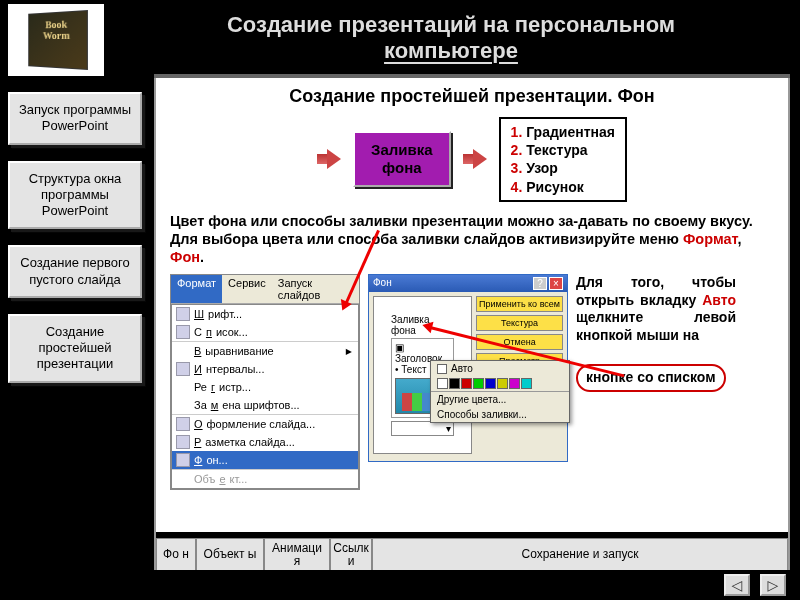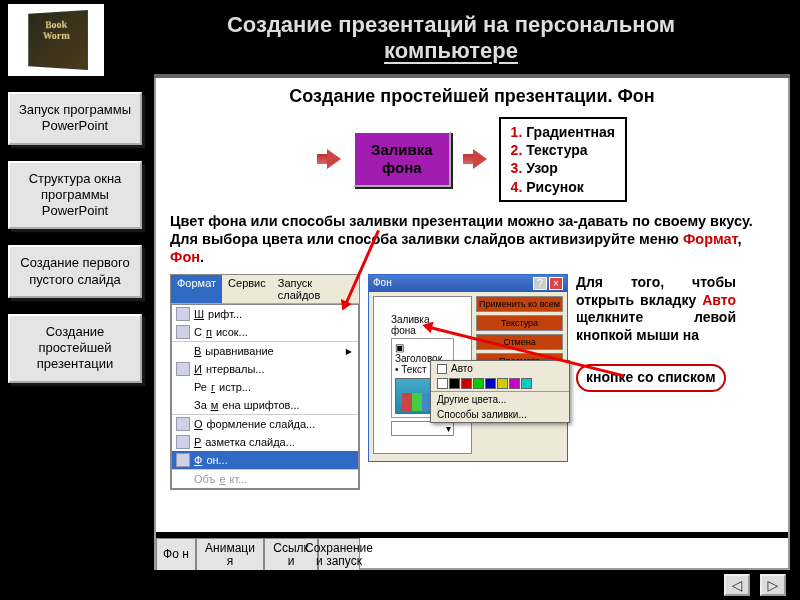--- a/index.html
+++ b/index.html
@@ -57,42 +57,42 @@
   
   .dialog-shot { width:200px; border:1px solid #316ac5; background:#ece9d8; font-size:10px; position:relative; }
   .dlg-title { background:linear-gradient(#4a7ad4,#2a5ab4); color:#fff; padding:2px 4px; display:flex; justify-content:space-between; font-size:10px; }
   .dlg-close { background:#d44; color:#fff; width:14px; text-align:center; border:1px solid #fff; }
   .dlg-body { padding:4px; display:flex; gap:4px; }
   .dlg-left { flex:1; }
   .dlg-group { background:#fff; border:1px solid #888; padding:17px; margin-bottom:3px; }
   .dlg-preview { height:36px; background:linear-gradient(#4ac,#28a); border:1px solid #666; margin-top:3px; position:relative; }
   .dlg-preview::after { content:""; position:absolute; left:6px; bottom:2px; width:40px; height:18px; background:linear-gradient(90deg,#c44 25%,#4c4 25% 50%,#48c 50% 75%,#cc4 75%); }
   .dlg-buttons { display:flex; flex-direction:column; gap:3px; }
-  .dlg-btn { background:#c2410c; border:1px solid #888; padding:2px 2px; text-align:center; white-space:nowrap; font-size:9px; }
+  .dlg-btn { background:#fde047; border:1px solid #888; padding:2px 2px; text-align:center; white-space:nowrap; font-size:9px; }
   
   .popup-shot { position:absolute; left:260px; top:86px; width:140px; background:#ece9d8; border:1px solid #666; font-size:10px; box-shadow:2px 2px 4px rgba(0,0,0,.4); }
   .popup-row { padding:2px 6px; display:flex; align-items:center; gap:4px; }
   .swatch { width:10px; height:10px; background:#fff; border:1px solid #666; display:inline-block; }
   .palette { display:flex; flex-wrap:wrap; gap:1px; padding:2px 6px; }
   .palette span { width:11px; height:11px; border:1px solid #666; }
   
   .red-arrow1 { position:absolute; left:176px; top:28px; width:80px; height:3px; background:#e00; transform-origin:left center; transform:rotate(-66deg); }
   .red-arrow1::after { content:""; position:absolute; right:-2px; top:-5px; width:0; height:0; border-left:10px solid #e00; border-top:6px solid transparent; border-bottom:6px solid transparent; transform:rotate(180deg); left:-8px; right:auto; }
   .red-arrow2 { position:absolute; left:260px; top:52px; width:200px; height:3px; background:#e00; transform:rotate(14deg); transform-origin:left center; }
   .red-arrow2::before { content:""; position:absolute; left:-8px; top:-5px; width:0; height:0; border-right:10px solid #e00; border-top:6px solid transparent; border-bottom:6px solid transparent; }
   
   .side-text { width:160px; font-size:14px; font-weight:bold; line-height:1.25; text-align:justify; }
   .side-text .hl { color:#c00; }
   .callout { border:2px solid #c00; border-radius:14px; padding:3px 8px; display:inline-block; margin-top:20px; }
   
   
   .tabs { display:flex; height:34px; margin-top:auto; margin-left:-14px; margin-right:-14px; border-top:2px solid #000; position:relative; top:8px; }
   .tabs::before { content:""; position:absolute; top:-6px; left:0; right:0; height:6px; background:#000; }
   .tab { background:#e4e4e4; border:1px solid #888; border-bottom:none; display:flex; align-items:center; justify-content:center; font-size:12px; text-align:center; line-height:1.05; padding:2px 4px; cursor:pointer; }
-  .tab:nth-child(1){width:40px;} .tab:nth-child(2){width:68px;} .tab:nth-child(3){width:54px;} .tab:nth-child(4){width:42px;} .tab:nth-child(5){flex:1;}
+  .tab:nth-child(1){width:40px;} .tab:nth-child(2){width:68px;} .tab:nth-child(3){width:66px;} .tab:nth-child(4){width:42px;} .tab:nth-child(5){flex:1;}
   
   
   .footer { height:30px; display:flex; justify-content:flex-end; align-items:center; gap:10px; padding-right:14px; }
   .nav-btn { width:26px; height:22px; background:#ddd; border:2px outset #eee; display:flex; align-items:center; justify-content:center; cursor:pointer; font-size:14px; color:#333; }
 </style>
 </head>
 <body>
 
 <div class="page">
   <div class="header">
@@ -214,20 +214,21 @@
           <div class="red-arrow2"></div>
 
           <div class="side-text">
             <span>Для того, чтобы открыть вкладку </span><span class="hl">Авто</span><span> щелкните левой кнопкой мыши на</span><br>
             <span class="callout">кнопке со списком</span>
           </div>
         </div>
 
         <div class="tabs">
           <div class="tab">Фо н</div>
+          <div class="tab">Объект ы</div>
           <div class="tab">Анимаци я</div>
           <div class="tab">Ссылк и</div>
           <div class="tab">Сохранение и запуск</div>
         </div>
       </div>
     </div>
   </div>
 
   <div class="footer">
     <div class="nav-btn">◁</div>

